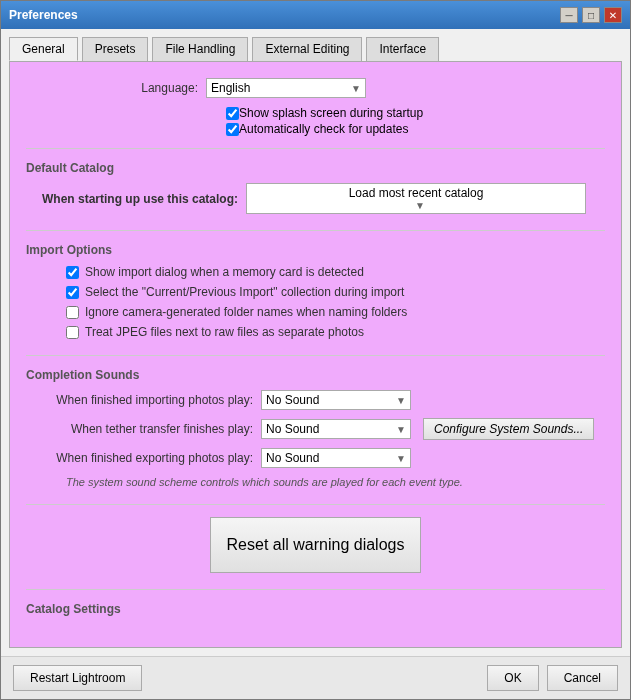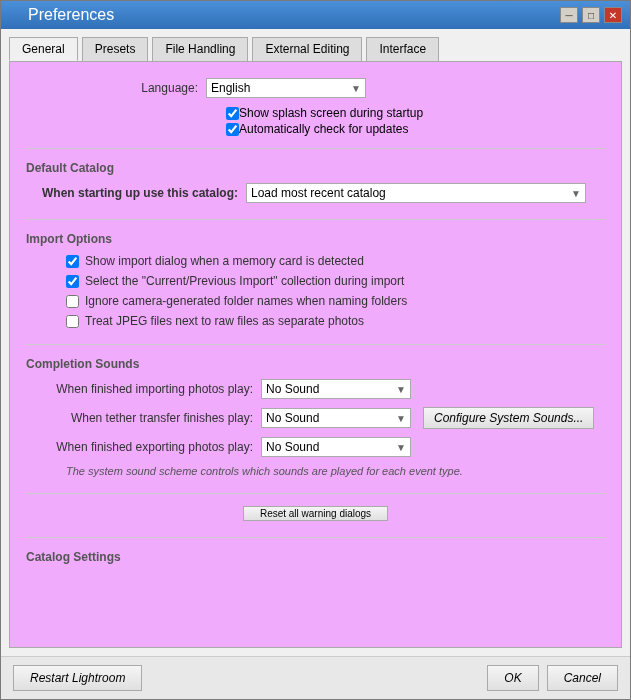--- a/index.html
+++ b/index.html
@@ -23,23 +23,22 @@
       background: linear-gradient(to bottom, #4a90d9, #3070b8);
       height: 28px;
       display: flex;
       align-items: center;
       justify-content: space-between;
       padding: 0 8px;
       flex-shrink: 0;
     }
     .title-text {
       color: white;
-      font-size: 16px;
-      font-weight: normal;
-      margin-left: 19px;
+      font-size: 12px;
+      font-weight: bold;
     }
     .title-controls {
       display: flex;
       gap: 4px;
     }
     .title-btn {
       width: 18px;
       height: 16px;
       background: #d4d0c8;
       border: 1px solid #888;
@@ -113,21 +112,21 @@
       justify-content: space-between;
       cursor: pointer;
       position: relative;
     }
     .select-box .arrow {
       margin-left: 8px;
       font-size: 10px;
       color: #666;
     }
     .language-select { width: 160px; }
-    .catalog-select { width: 340px; }
+    .catalog-select { width: 340px; flex-direction: column; }
     .sound-select { width: 150px; }
     .section-title {
       font-size: 12px;
       font-weight: bold;
       color: #555;
       margin-bottom: 8px;
       margin-top: 4px;
     }
     .divider {
       border: none;
@@ -172,24 +171,24 @@
       font-size: 11px;
       color: #555;
       margin-top: 4px;
     }
     .reset-btn {
       display: flex;
       justify-content: center;
       margin: 12px 0;
     }
     .reset-btn button {
-      padding: 1px 16px;
+      padding: 18px 16px;
       background: linear-gradient(to bottom, #f5f5f5, #e0e0e0);
       border: 1px solid #aaa;
-      font-size: 10px;
+      font-size: 16px;
       cursor: pointer;
     }
     .catalog-settings-row {
       display: flex;
       align-items: center;
       justify-content: space-between;
       margin-top: 4px;
     }
     .catalog-settings-row span {
       font-size: 12px;
@@ -210,21 +209,20 @@
       background: #e8e8e8;
       border-top: 1px solid #ccc;
       flex-shrink: 0;
     }
     .bottom-bar button {
       padding: 5px 16px;
       background: linear-gradient(to bottom, #f5f5f5, #e0e0e0);
       border: 1px solid #aaa;
       font-size: 12px;
       cursor: pointer;
-      font-style: italic;
     }
     .bottom-right {
       display: flex;
       gap: 8px;
     }
     .settings-row {
       margin-left: 200px;
     }
   </style>
 </head>

